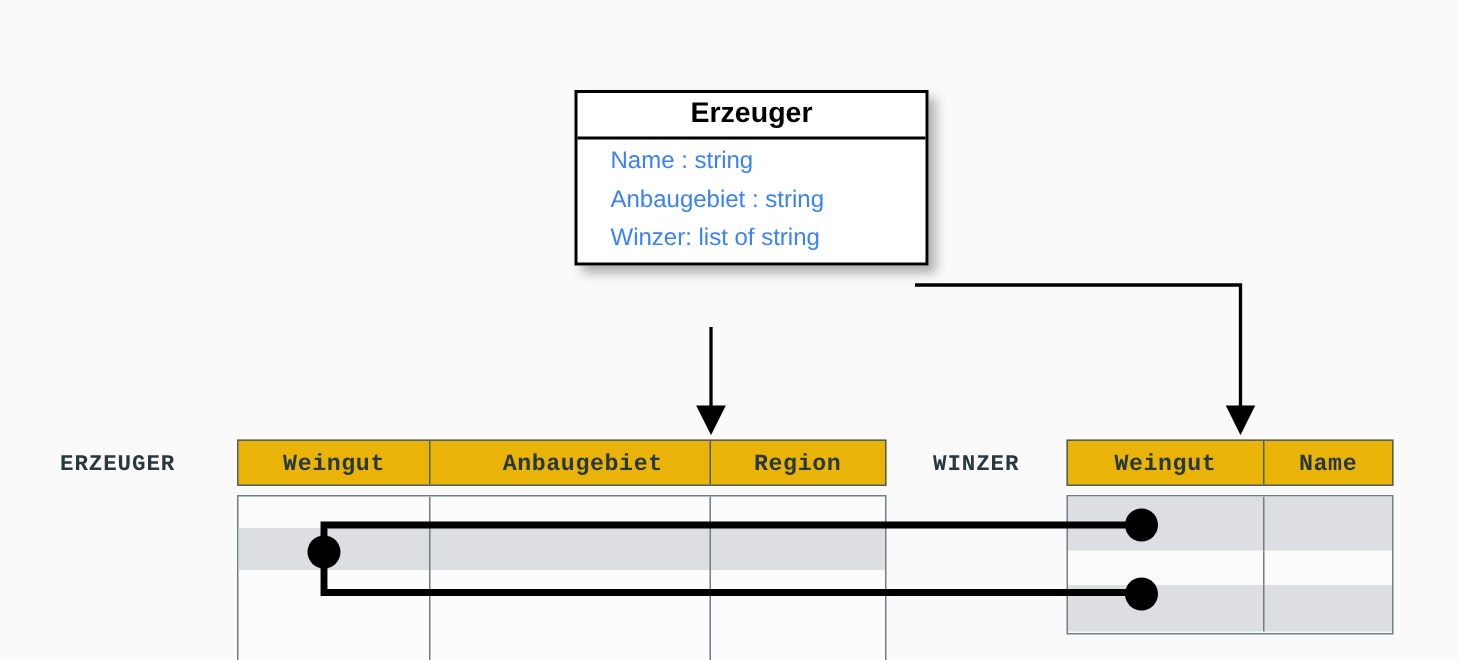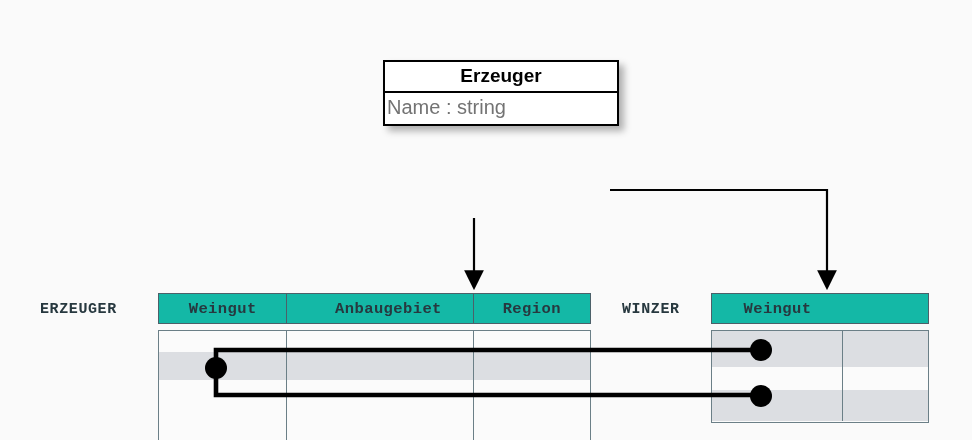--- a/index.html
+++ b/index.html
@@ -39,42 +39,42 @@
     line-height: 26px;
     color: #000000;
     border-bottom: 2px solid #000000;
     padding: 1px 0 2px 0;
   }
   .uml-attrs {
     padding: 2px 0 3px 0;
   }
   .uml-attr {
     font-family: "Liberation Sans", sans-serif;
-    font-size: 20px;
+    font-size: 16px;
     line-height: 25.5px;
-    color: #737373;
-    padding-left: 2px;
+    color: #3b82f6;
+    padding-left: 22px;
     white-space: nowrap;
   }
 
   
   .tbl-label {
     position: absolute;
     font-family: "Liberation Mono", monospace;
     font-weight: bold;
     font-size: 15px;
     letter-spacing: 0.6px;
     color: #27383f;
     white-space: nowrap;
   }
   .tbl-header {
     position: absolute;
     display: flex;
     border: 1.5px solid #4c6069;
-    background: #14b8a6;
+    background: #eab308;
     box-sizing: border-box;
     height: 31px;
   }
   .tbl-header .cell {
     display: flex;
     align-items: center;
     justify-content: center;
     font-family: "Liberation Mono", monospace;
     font-weight: bold;
     font-size: 15.5px;
@@ -122,20 +122,22 @@
 </style>
 </head>
 <body>
 
 <div id="stage">
 
   <div class="uml-box">
     <div class="uml-title">Erzeuger</div>
     <div class="uml-attrs">
       <div class="uml-attr">Name : string</div>
+      <div class="uml-attr">Anbaugebiet : string</div>
+      <div class="uml-attr">Winzer: list of string</div>
     </div>
   </div>
 
   <div class="tbl-label" style="left:40px; top:254px;">ERZEUGER</div>
 
   <div class="tbl-header" style="left:158px; top:246px; width:433px;">
     <div class="cell" style="width:128px;">Weingut</div>
     <div class="cell" style="width:187px;padding-left:17px;">Anbaugebiet</div>
     <div class="cell" style="width:118px;font-family:Liberation Mono, monospace;">Region</div>
   </div>
@@ -160,20 +162,21 @@
       <div class="cell" style="width:126.5px;"></div>
       <div class="cell" style="width:187px;"></div>
       <div class="cell" style="width:116px;"></div>
     </div>
   </div>
 
   <div class="tbl-label" style="left:622px; top:254px;">WINZER</div>
 
   <div class="tbl-header" style="left:711px; top:246px; width:218px;">
     <div class="cell" style="width:131px;">Weingut</div>
+    <div class="cell" style="width:87px;">Name</div>
   </div>
 
   <div class="tbl-body" style="left:711px; top:283px; width:218px; height:93px;">
     <div class="row hl" style="height:36px;">
       <div class="cell" style="width:130px;"></div>
       <div class="cell" style="width:85px;"></div>
     </div>
     <div class="row" style="height:23px;">
       <div class="cell" style="width:130px;"></div>
       <div class="cell" style="width:85px;"></div>

